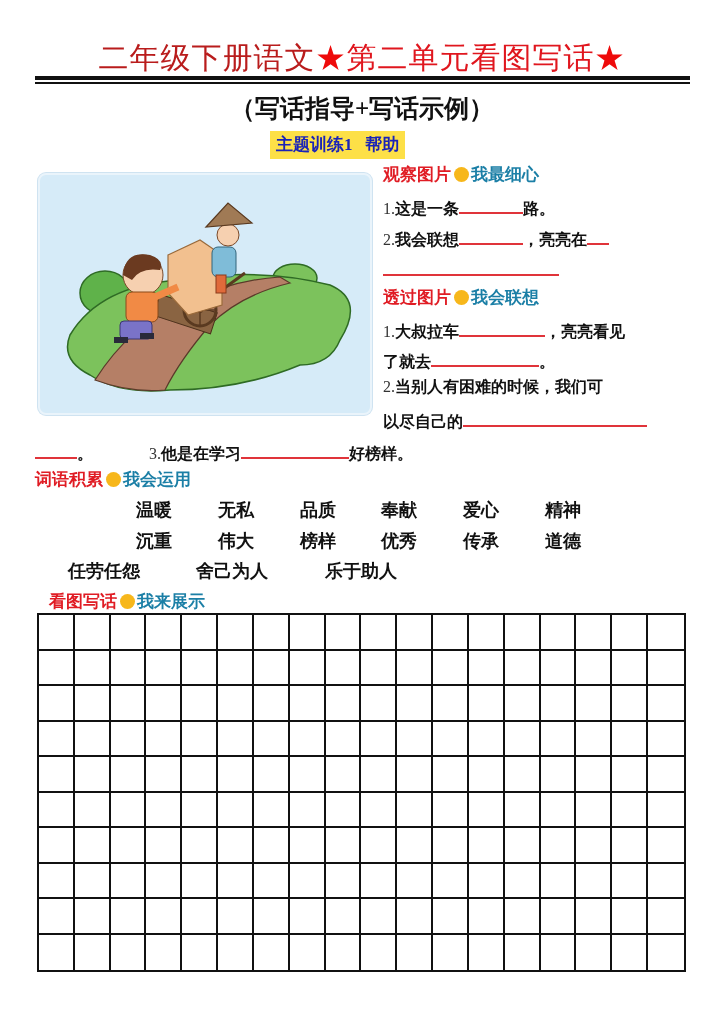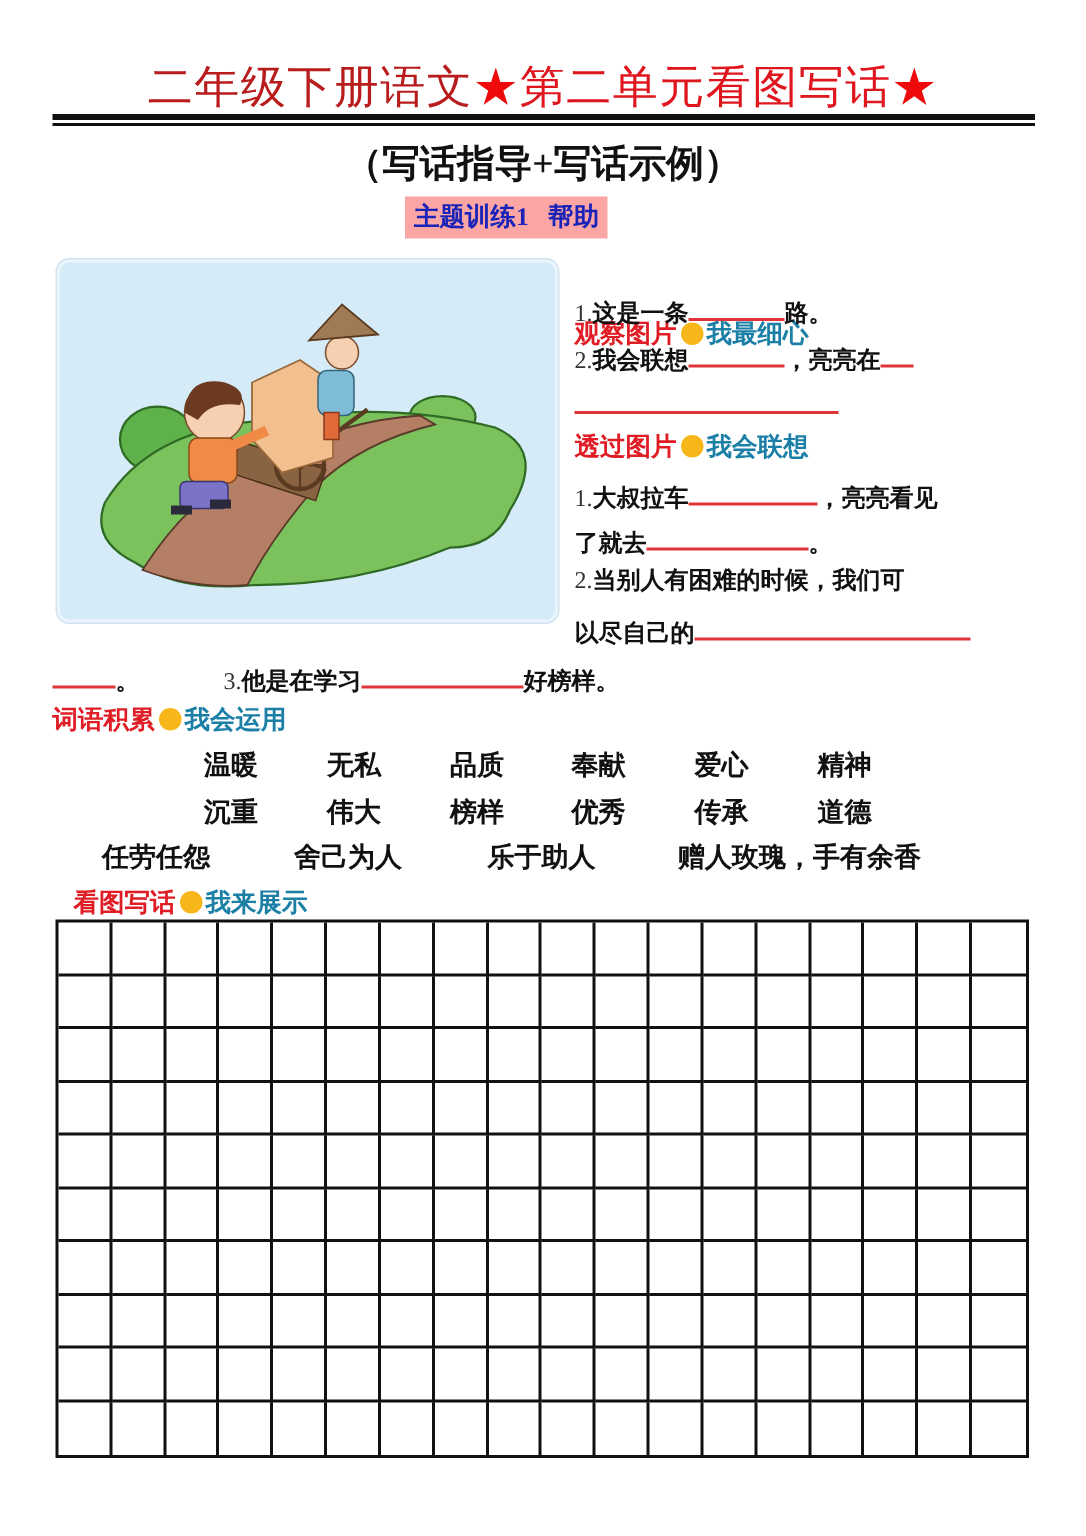--- a/index.html
+++ b/index.html
@@ -9,21 +9,21 @@
 
   .title { left: 0; width: 724px; top: 38px; text-align: center; font-size: 30px;
            font-family: "DejaVu Serif", serif; white-space: nowrap; letter-spacing: 1px; }
   .title .black { color: #b91c1c; }
   .title .red { color: #e0161e; }
   .title .star { color: #ee0a0a; }
   .rule-thick { left: 35px; width: 655px; top: 76px; height: 4px; background: #111; }
   .rule-thin { left: 35px; width: 655px; top: 82px; height: 2px; background: #111; }
 
   .subtitle { left: 0; width: 724px; top: 92px; text-align: center; font-size: 25px; font-weight: bold; color: #111; }
-  .theme { left: 270px; top: 131px; height: 28px; padding: 0 6px; background: #fca5a5; font-size: 17px;
+  .theme { left: 270px; top: 131px; height: 28px; padding: 0 6px; background: #fde047; font-size: 17px;
            font-weight: bold; color: #1a23b8; line-height: 28px; white-space: pre; }
 
   .picture { left: 38px; top: 173px; width: 330px; height: 238px; border-radius: 8px;
              background: #d6ebf8; border: 2px solid #eaf4fb; box-shadow: 0 0 0 1px #cfe3f1; overflow: hidden; }
 
   .sec-head { font-size: 17px; font-weight: bold; white-space: nowrap; display: flex; align-items: center; }
   .sec-head .red { color: #e01c24; }
   .sec-head .teal { color: #1b7fa6; }
   .dot { display: inline-block; width: 15px; height: 15px; border-radius: 50%; background: #f7b71b; margin: 0 2px 0 3px; }
 
@@ -77,21 +77,21 @@
     <circle cx="103" cy="100" r="20" fill="#f6d0b0" stroke="#7a4a2a"></circle>
     <path d="M83 100 Q85 75 110 80 Q125 85 120 95 Q100 92 92 105 Z" fill="#6b3a20"></path>
     <rect x="86" y="117" width="32" height="30" rx="6" fill="#f18a45" stroke="#8a4a1a"></rect>
     <line x1="115" y1="122" x2="138" y2="112" stroke="#f18a45" stroke-width="7"></line>
     <rect x="80" y="146" width="32" height="18" rx="4" fill="#7a73c8" stroke="#3a3670"></rect>
     <rect x="74" y="162" width="14" height="6" fill="#2a2a3a"></rect>
     <rect x="100" y="158" width="14" height="6" fill="#2a2a3a"></rect>
   </svg>
 </div>
 
-<div class="abs sec-head" style="left:383px; top:163px;margin-top:48px;">
+<div class="abs sec-head" style="left:383px; top:163px;">
   <span class="red">观察图片</span>
     <span class="dot"></span>
     <span class="teal">我最细心</span>
 </div>
 <div class="abs line" style="left:383px; top:194px;">
   <span class="num">1.</span><span>这是一条</span><span class="blank" style="width:64px;"></span><span>路。</span>
 </div>
 <div class="abs line" style="left:383px; top:225px;">
   <span class="num">2.</span><span>我会联想</span><span class="blank" style="width:64px;"></span><span>，亮亮在</span><span class="blank" style="width:22px;"></span>
 </div>
@@ -136,21 +136,20 @@
   <span style="left:218px">伟大</span>
   <span style="left:300px">榜样</span>
   <span style="left:381px">优秀</span>
   <span style="left:463px">传承</span>
   <span style="left:545px">道德</span>
 </div>
 <div class="abs words" style="left:0; top:559px; width:724px; height:26px;">
   <span style="left:68px">任劳任怨</span>
   <span style="left:196px">舍己为人</span>
   <span style="left:325px">乐于助人</span>
-  <span style="left:452px">赠人玫瑰，手有余香</span>
 </div>
 
 <div class="abs sec-head" style="left:49px; top:590px;">
   <span class="red">看图写话</span>
     <span class="dot"></span>
     <span class="teal">我来展示</span>
 </div>
 <div class="abs grid" id="writing-grid">
     <div class="cell"></div>
     <div class="cell"></div>

